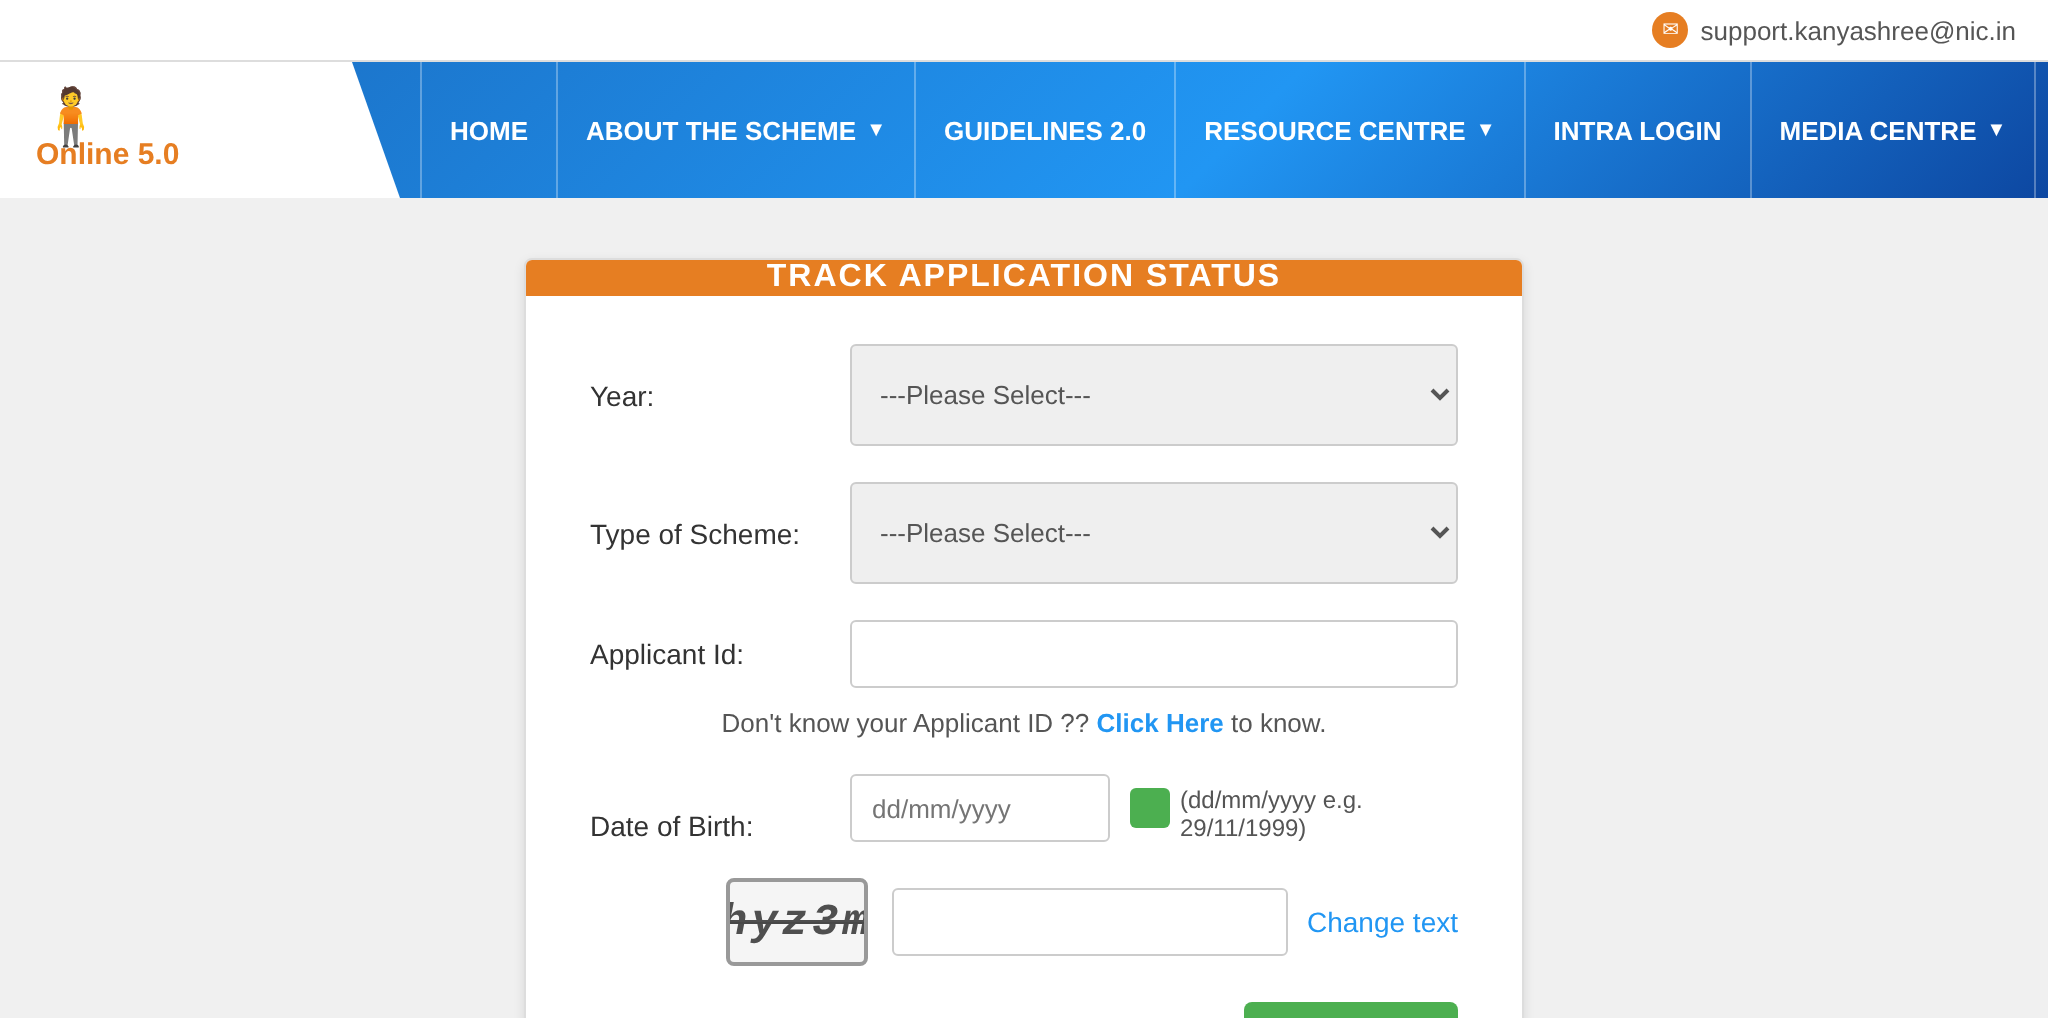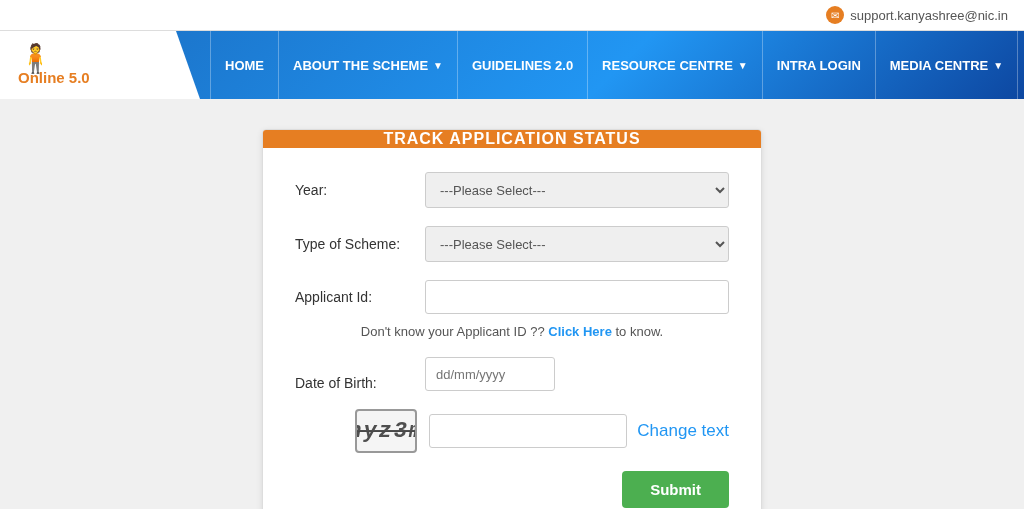--- a/index.html
+++ b/index.html
@@ -125,21 +125,21 @@
       color: #555;
       height: 34px;
     }
     .form-select {
       flex: 1;
       padding: 4px 10px;
       border: 1px solid #ccc;
       border-radius: 3px;
       font-size: 13px;
       color: #555;
-      height: 36px;
+      height: 51px;
       appearance: auto;
     }
     .hint-row {
       display: flex;
       justify-content: center;
       font-size: 13px;
       color: #555;
       margin-bottom: 18px;
       margin-top: -8px;
     }
@@ -222,21 +222,21 @@
       flex: 1;
       padding: 6px 10px;
       border: 1px solid #ccc;
       border-radius: 3px;
       font-size: 13px;
       height: 34px;
     }
     .change-text {
       margin-left: 10px;
       color: #2196F3;
-      font-size: 17px;
+      font-size: 14px;
       cursor: pointer;
       text-decoration: none;
       white-space: nowrap;
     }
     .submit-row {
       display: flex;
       justify-content: flex-end;
     }
     .submit-btn {
       background: #4CAF50;
@@ -317,20 +317,24 @@
 
       <div class="hint-row">
         <span>Don't know your Applicant ID ??</span>&nbsp;
         <a href="#">Click Here</a>&nbsp;
         <span>to know.</span>
       </div>
 
       <div class="dob-row">
         <label class="dob-label">Date of Birth:</label>
         <input type="text" class="dob-input" placeholder="dd/mm/yyyy" style="">
+        <div class="dob-hint">
+          <span class="cal-icon"></span>
+          <span>(dd/mm/yyyy e.g. 29/11/1999)</span>
+        </div>
       </div>
 
       <div class="captcha-row">
         <div style="width:130px;"></div>
         <div class="captcha-box">
           <span style="font-style:italic;text-decoration:line-through;opacity:0.85;">hyz3m</span>
         </div>
         <input type="text" class="captcha-input" style="">
         <a href="#" class="change-text">Change text</a>
       </div>

